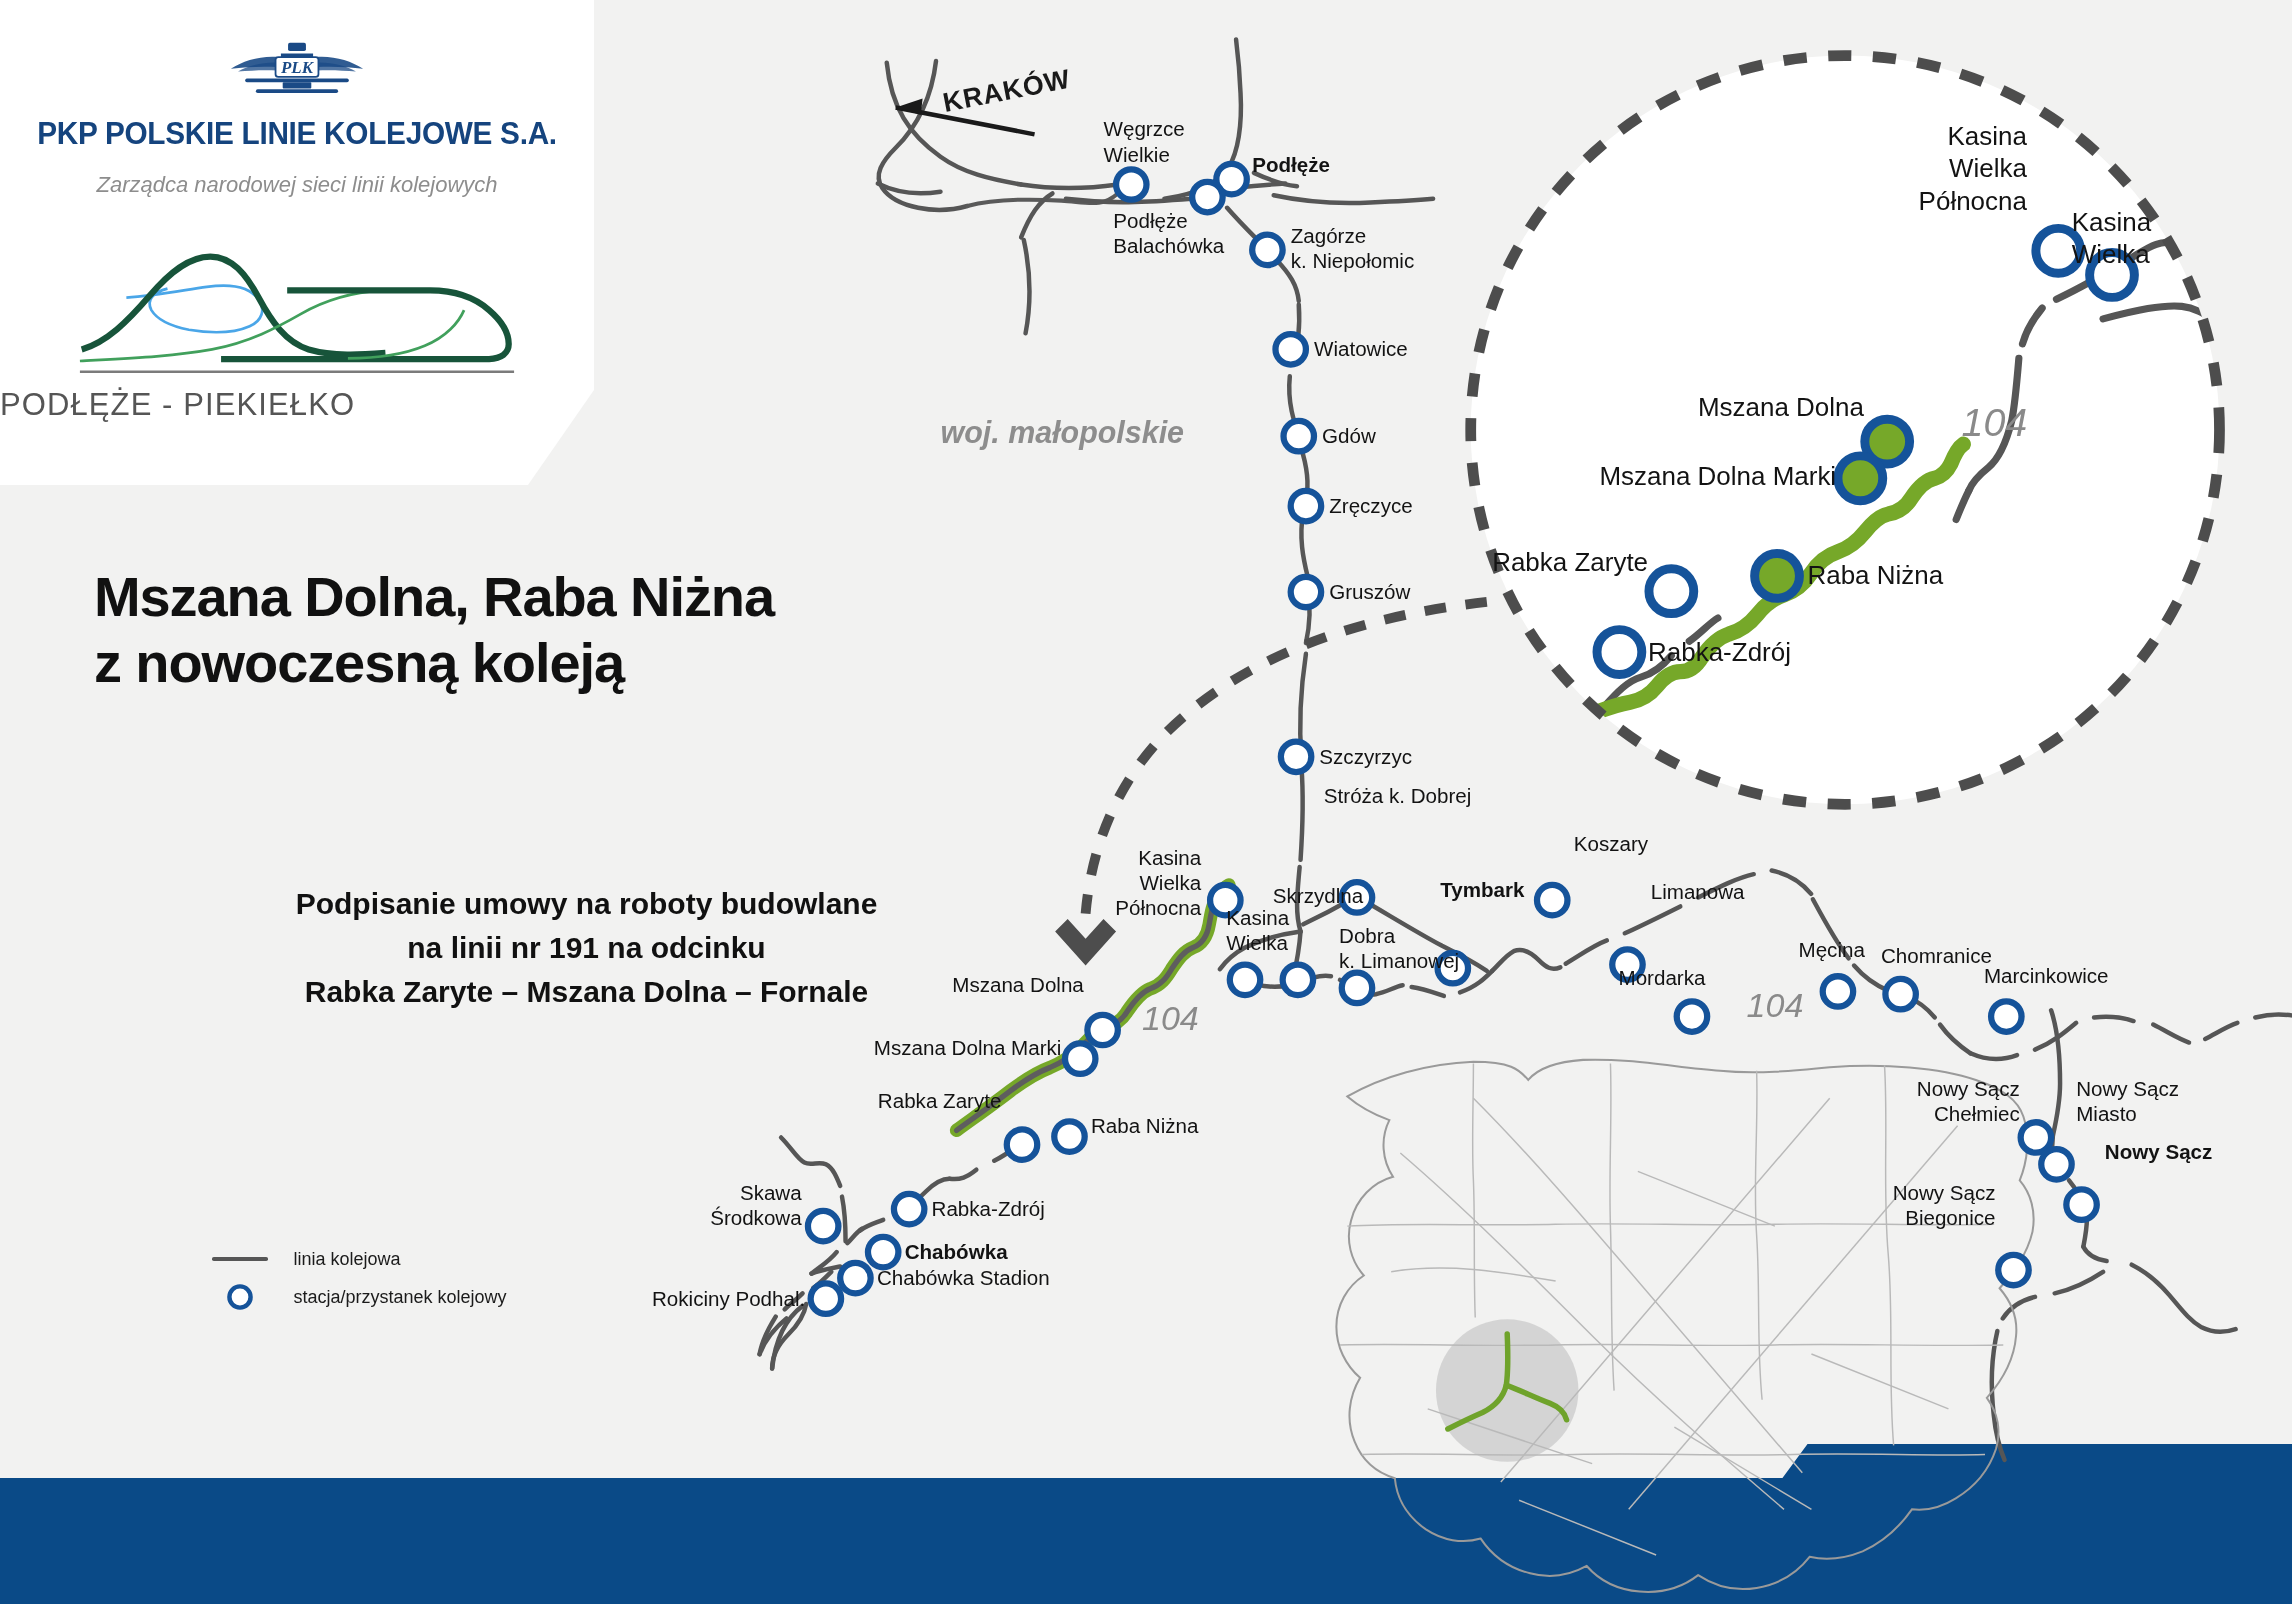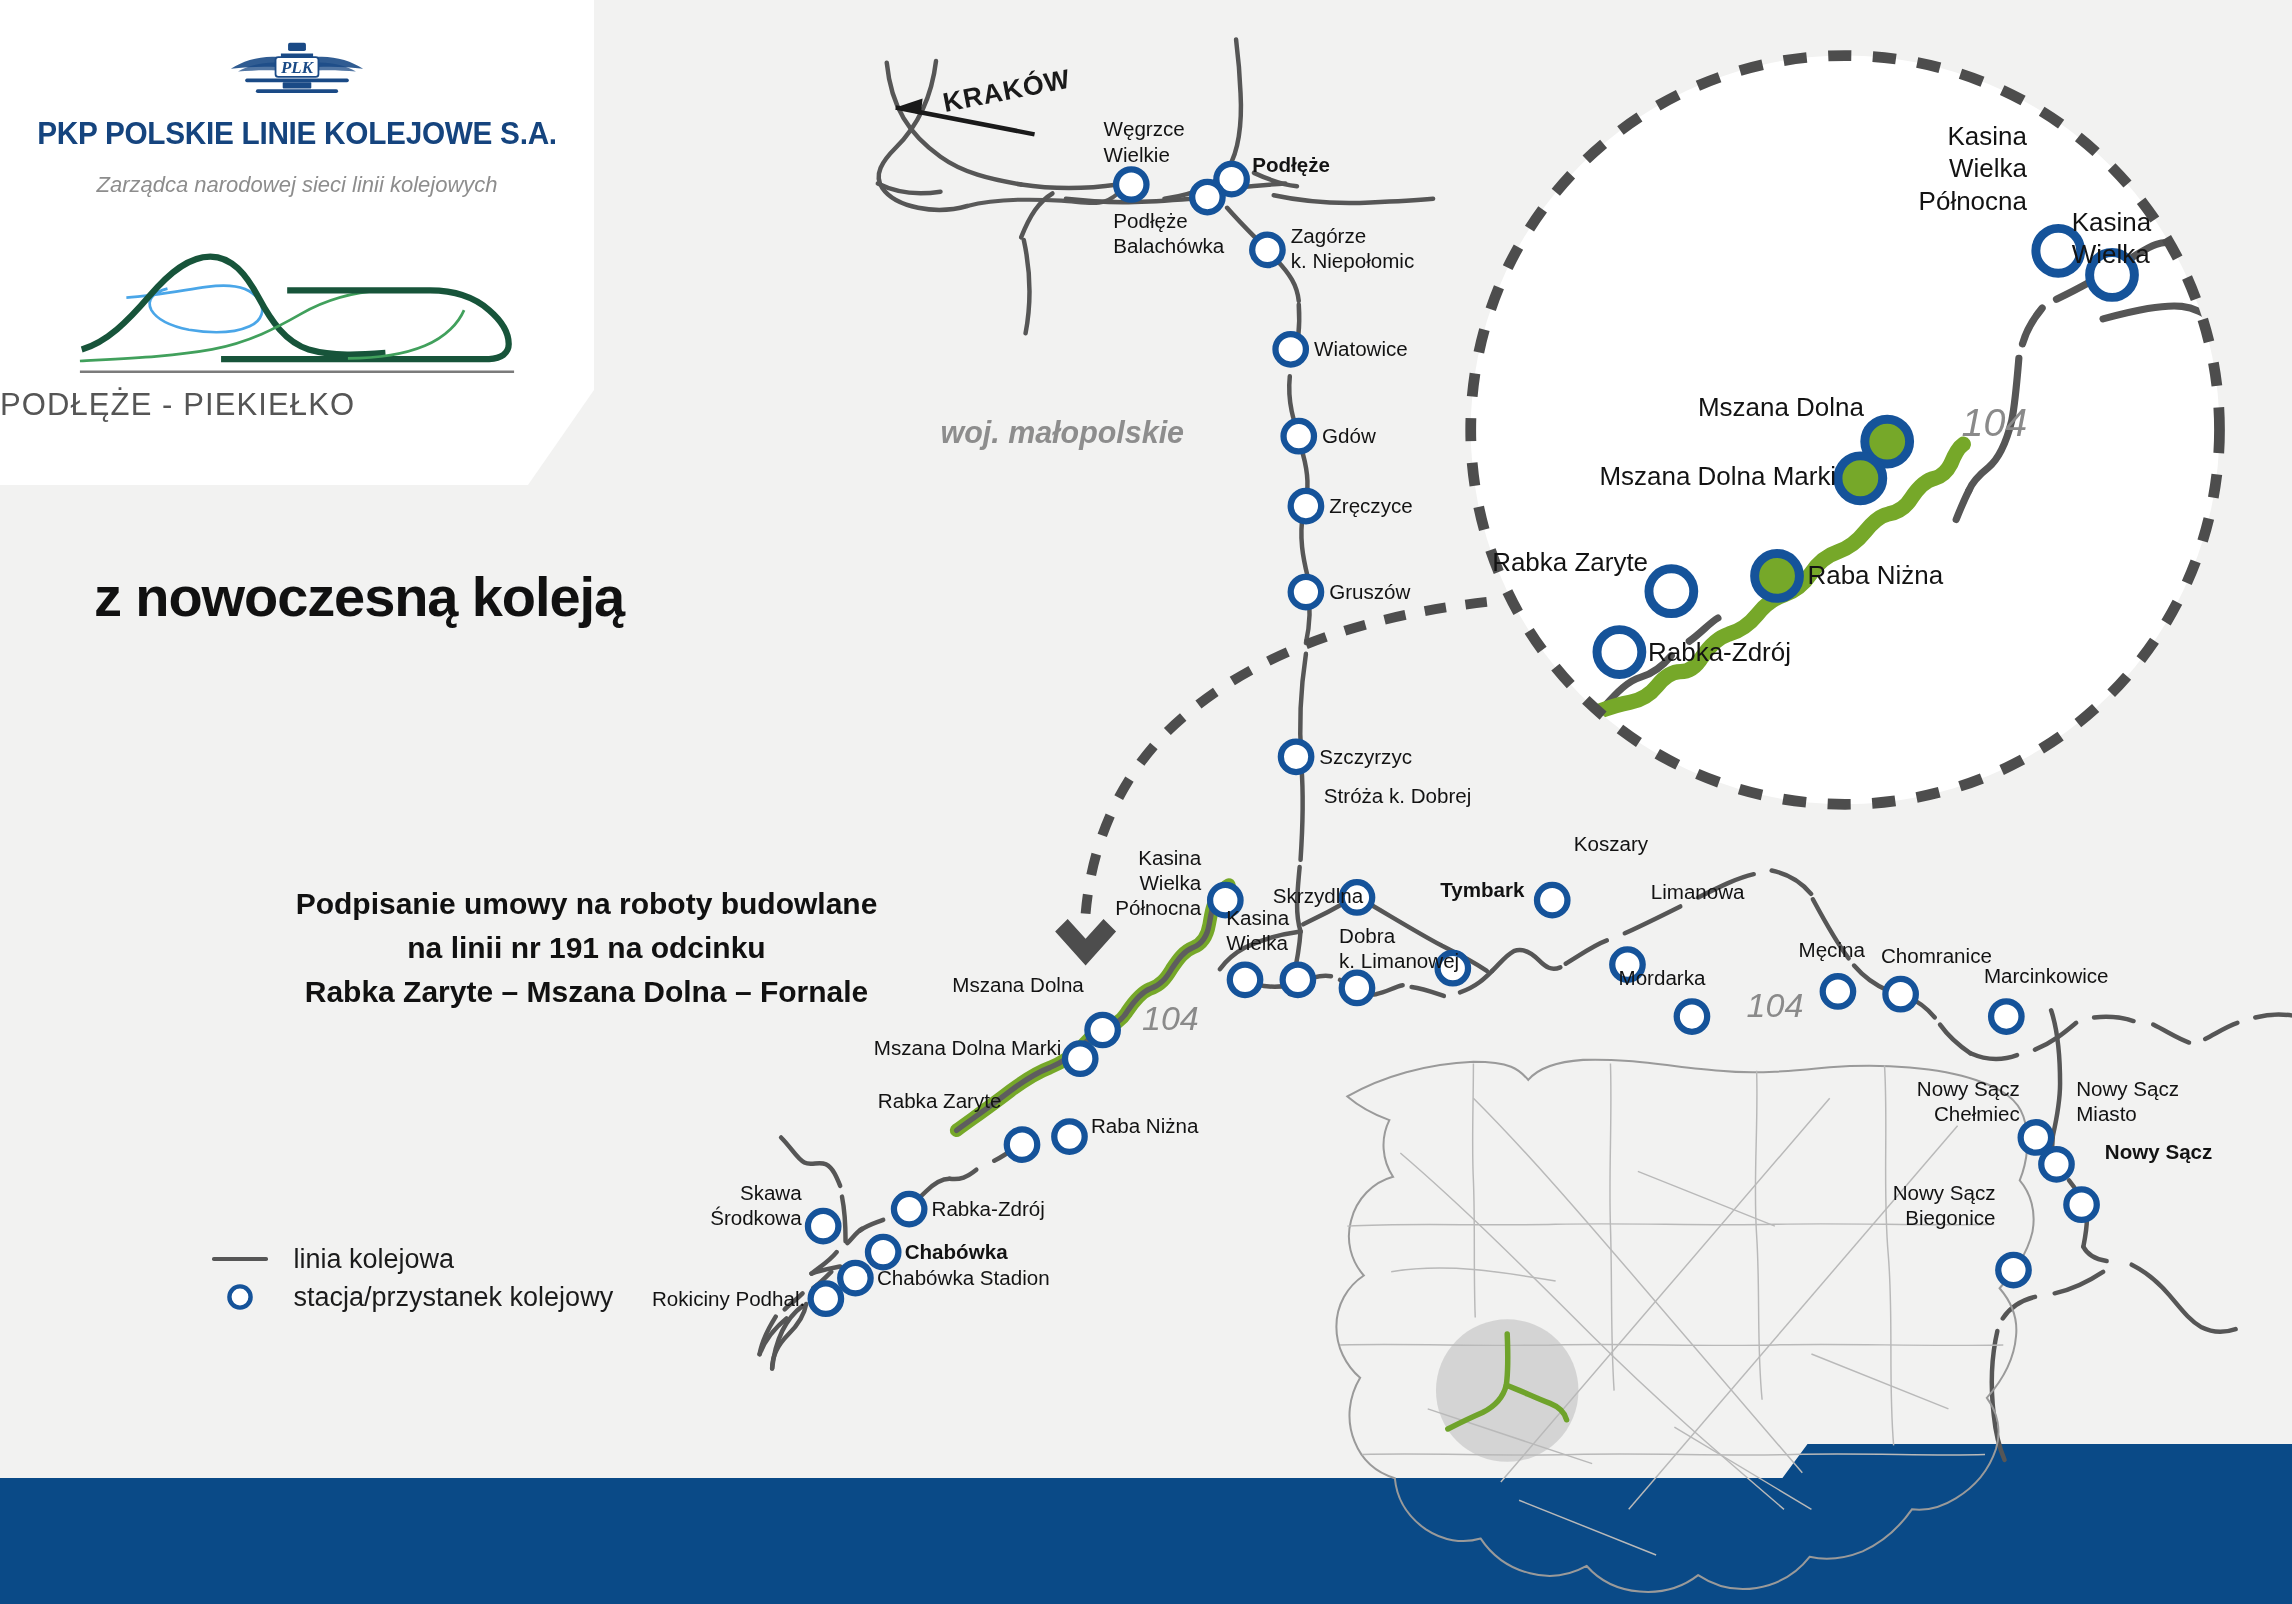--- a/index.html
+++ b/index.html
@@ -55,21 +55,21 @@
     position:absolute;left:94px;top:882px;width:985px;
     color:#111;font-weight:bold;font-size:30px;line-height:1.46;z-index:25;text-align:center;
   }
   .subhead .l{display:block;white-space:nowrap;}
 
   
   .legend{position:absolute;left:208px;top:1240px;z-index:25;}
   .legend-row{display:flex;align-items:center;height:38px;}
   .legend-swatch{width:64px;display:flex;justify-content:center;align-items:center;}
   .legend-line{width:56px;height:4.5px;background:#565656;border-radius:1.8px;}
-  .legend-txt{margin-left:21.5px;font-size:27px;color:#1b1b1b;white-space:nowrap;}
+  .legend-txt{margin-left:21.5px;font-size:18px;color:#1b1b1b;white-space:nowrap;}
 
   
   .map-layer{position:absolute;left:0;top:0;width:2293px;height:1605px;z-index:10;}
   .mlabel{
     font-family:"Liberation Sans", sans-serif;
     font-size:23px;fill:#131313;
   }
   .mlabel.bold{font-weight:bold;}
   .mlabel.inset{font-size:29px;}
   .line-no{font-family:"Liberation Sans", sans-serif;font-size:38px;font-style:italic;fill:#8a8a8a;}
@@ -386,20 +386,21 @@
         <path d="M238 52 L398 52 C428 52 448 60 464 74 C478 86 486 100 486 112 C486 122 478 128 464 129 L164 129" fill="none" stroke="#17543a" stroke-width="7"></path>
         <path d="M306 128 C338 128 368 124 392 114 C416 104 430 88 436 74" fill="none" stroke="#41a05c" stroke-width="3"></path>
         <line x1="6" y1="143" x2="492" y2="143" stroke="#7b7b7b" stroke-width="3"></line>
       </svg>
 
       <div class="brand-name">PODŁĘŻE - PIEKIEŁKO</div>
     </div>
   </div>
 
   <div class="headline">
+    <span class="l">Mszana Dolna, Raba Niżna</span>
     <span class="l">z nowoczesną koleją</span>
   </div>
 
   <div class="subhead">
     <span class="l">Podpisanie umowy na roboty budowlane</span>
     <span class="l">na linii nr 191 na odcinku</span>
     <span class="l">Rabka Zaryte – Mszana Dolna – Fornale</span>
   </div>
 
   <div class="legend">

